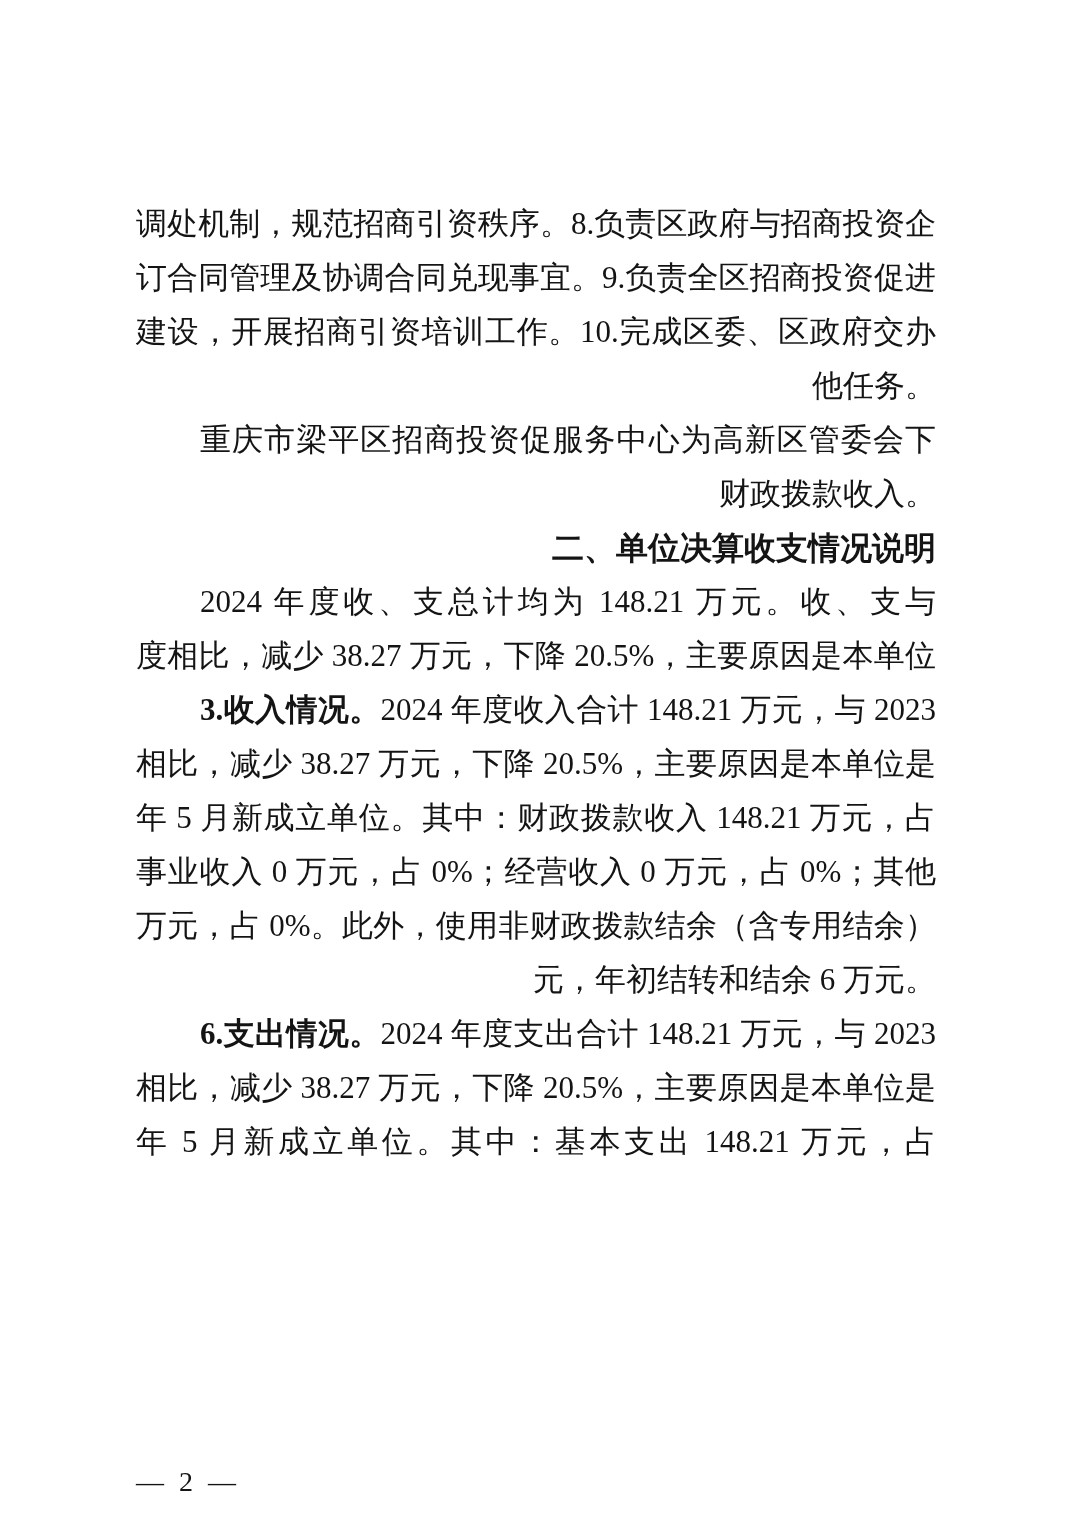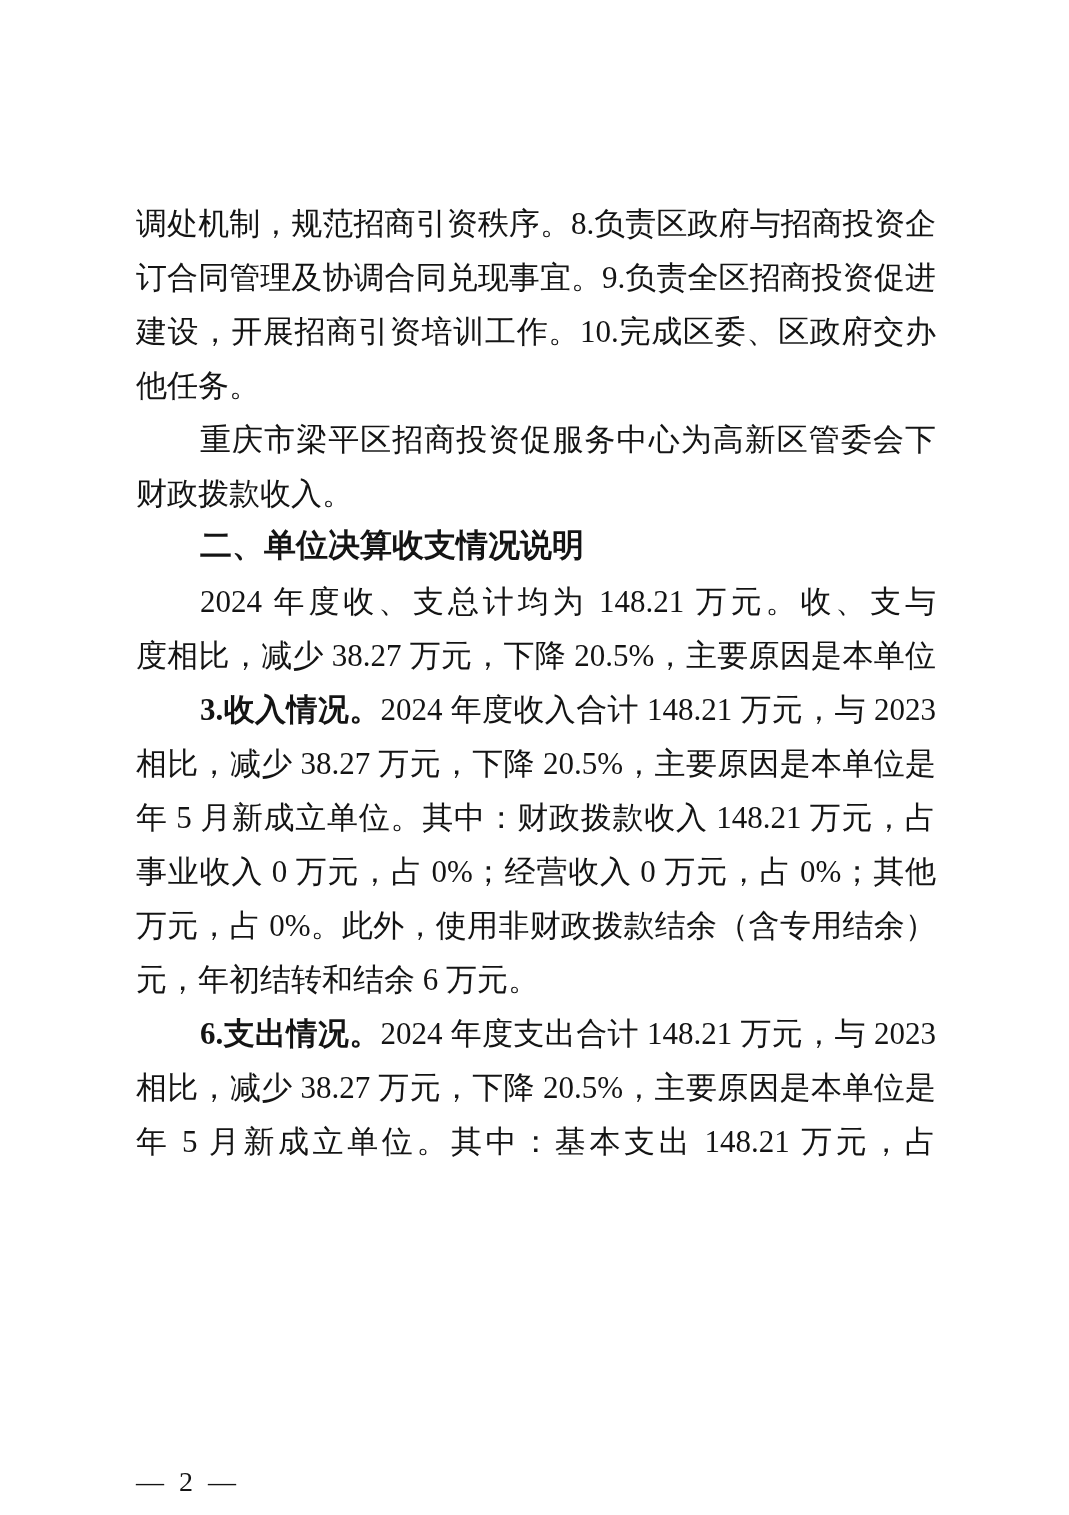--- a/index.html
+++ b/index.html
@@ -30,28 +30,28 @@
     letter-spacing: 0;
     text-align: justify;
     text-align-last: justify;
     overflow: hidden;
     white-space: nowrap;
   }
   .line.just {
     white-space: normal;
   }
   .line.left {
-    text-align: left;
+    text-align: right;
     text-align-last: auto;
   }
   .indent {
     text-indent: 64px;
   }
   .hei {
-    font-family: Liberation Mono, monospace;
+    font-family: Liberation Sans, sans-serif;
     font-weight: bold;
     font-size: 32px;
   }
   .lead {
     font-weight: bold;
   }
   .page-number {
     position: absolute;
     left: 136px;
     top: 1455px;

